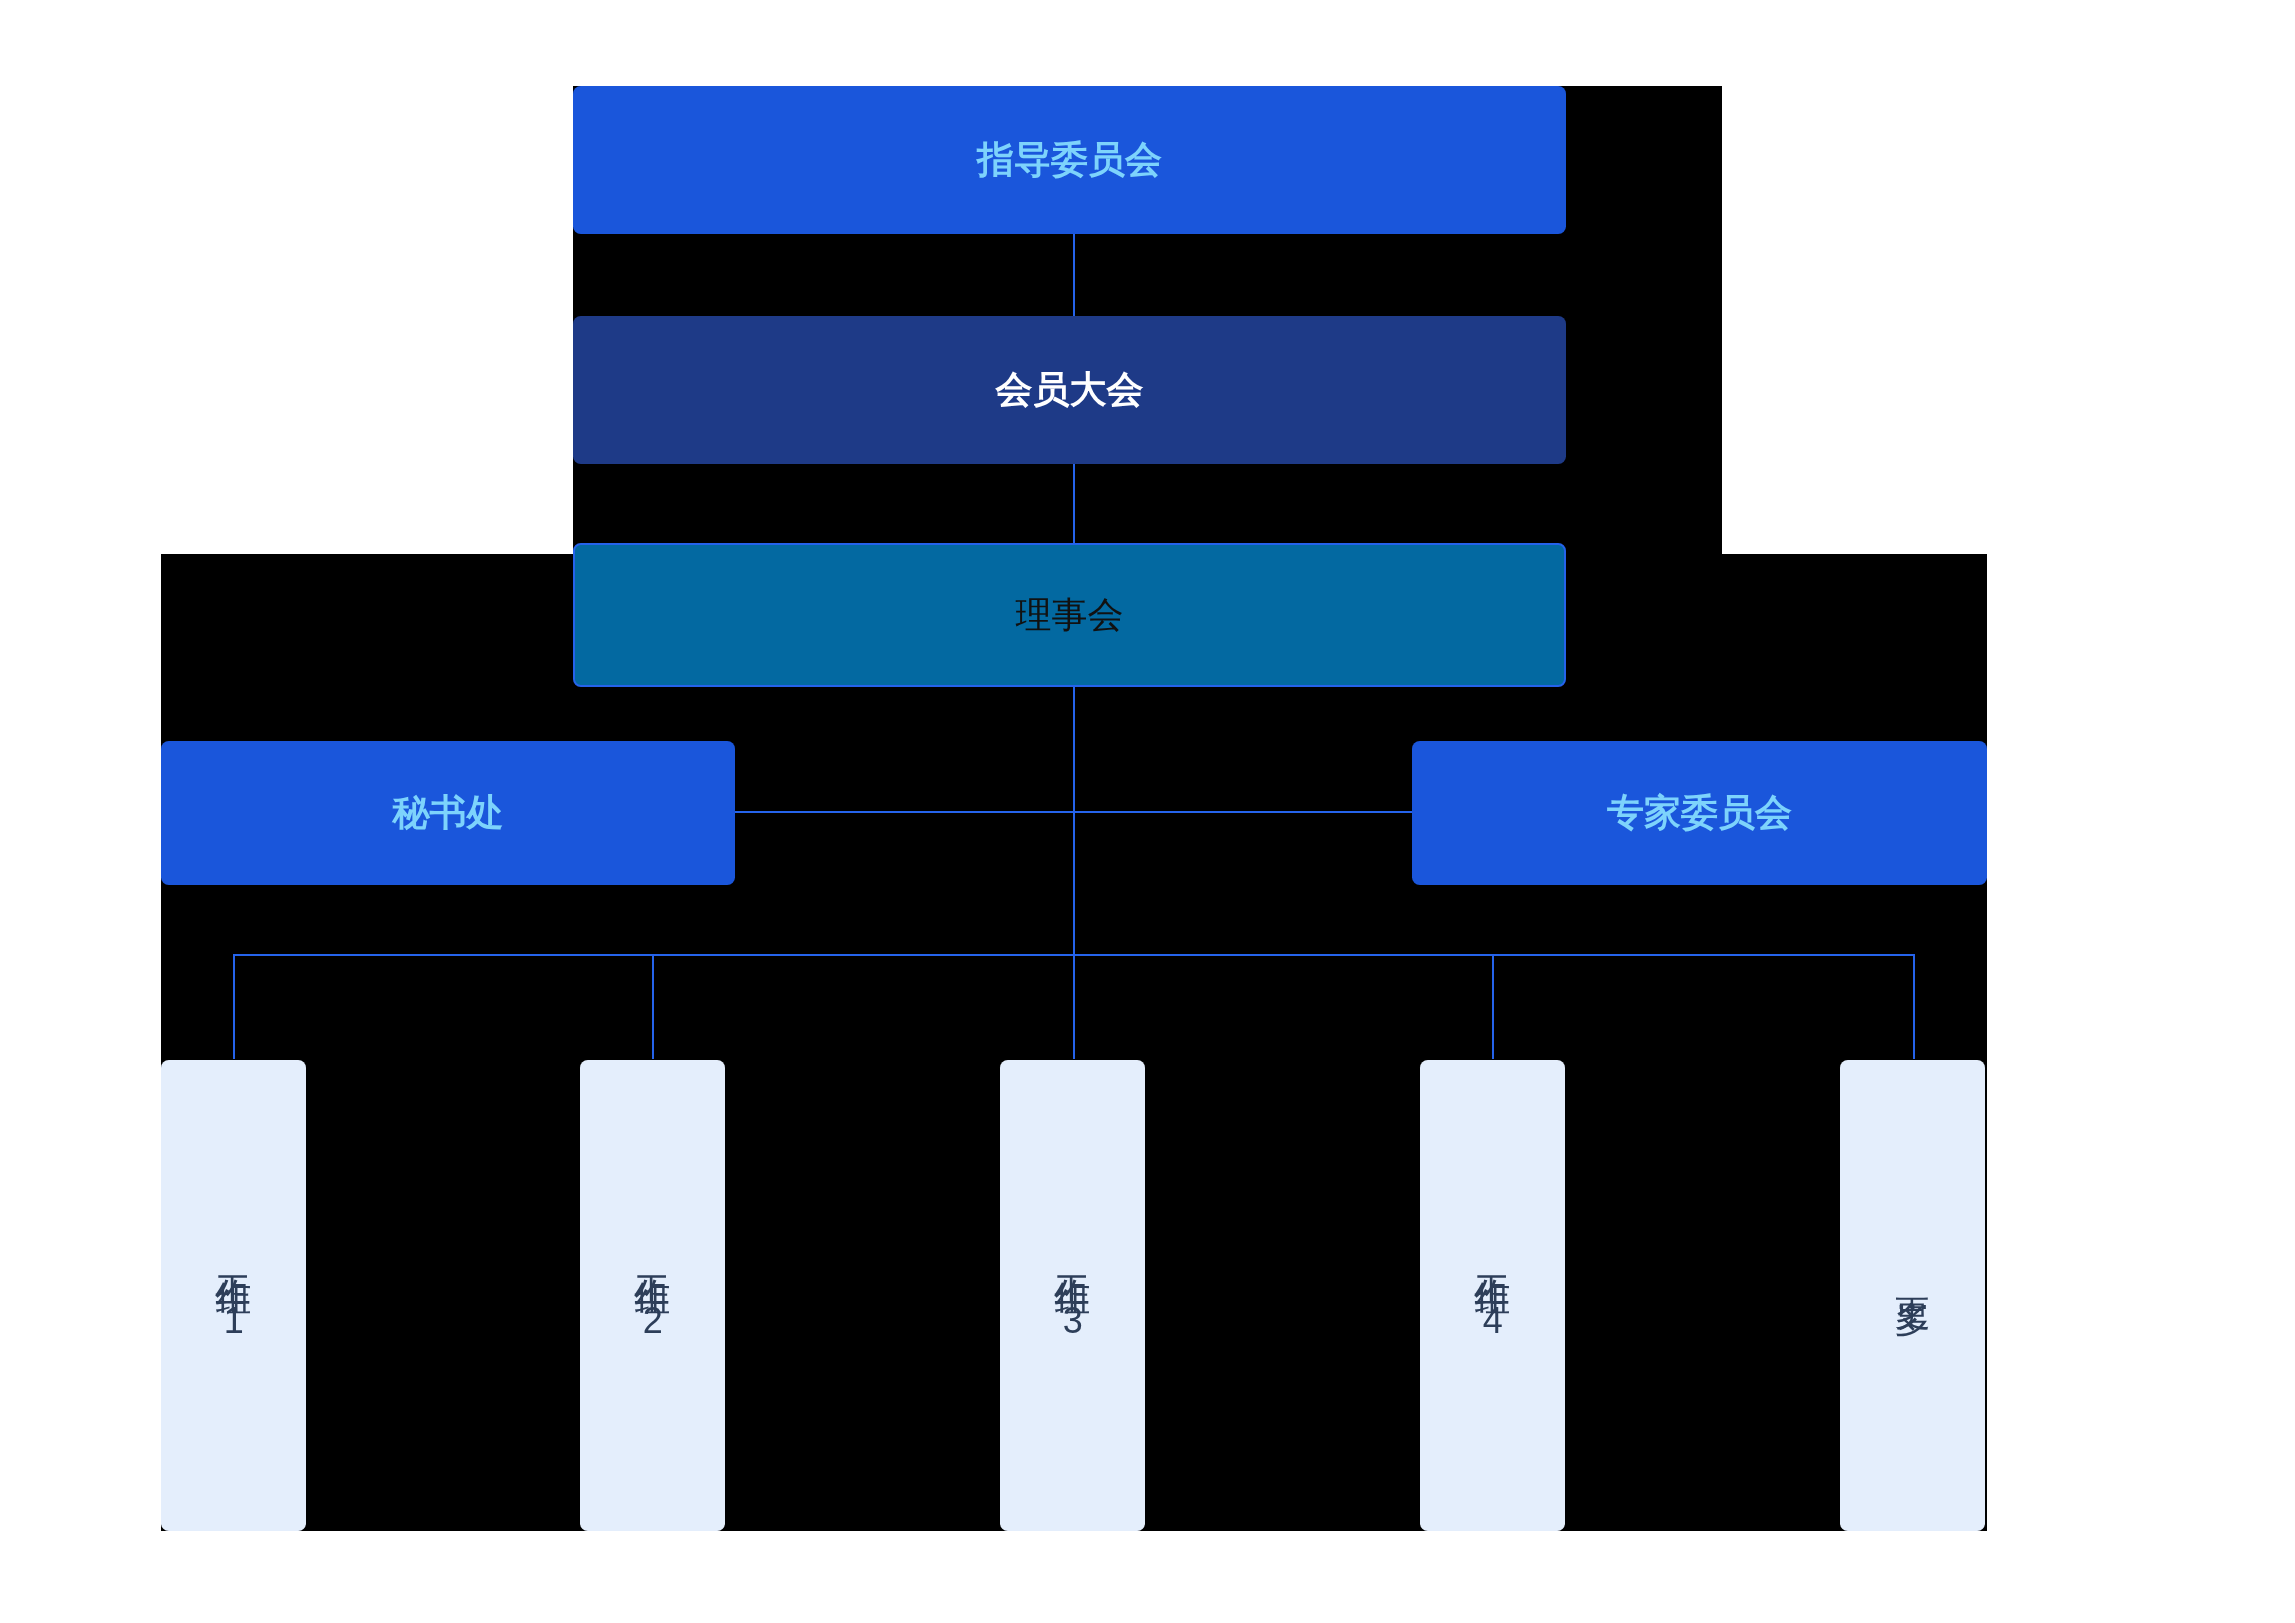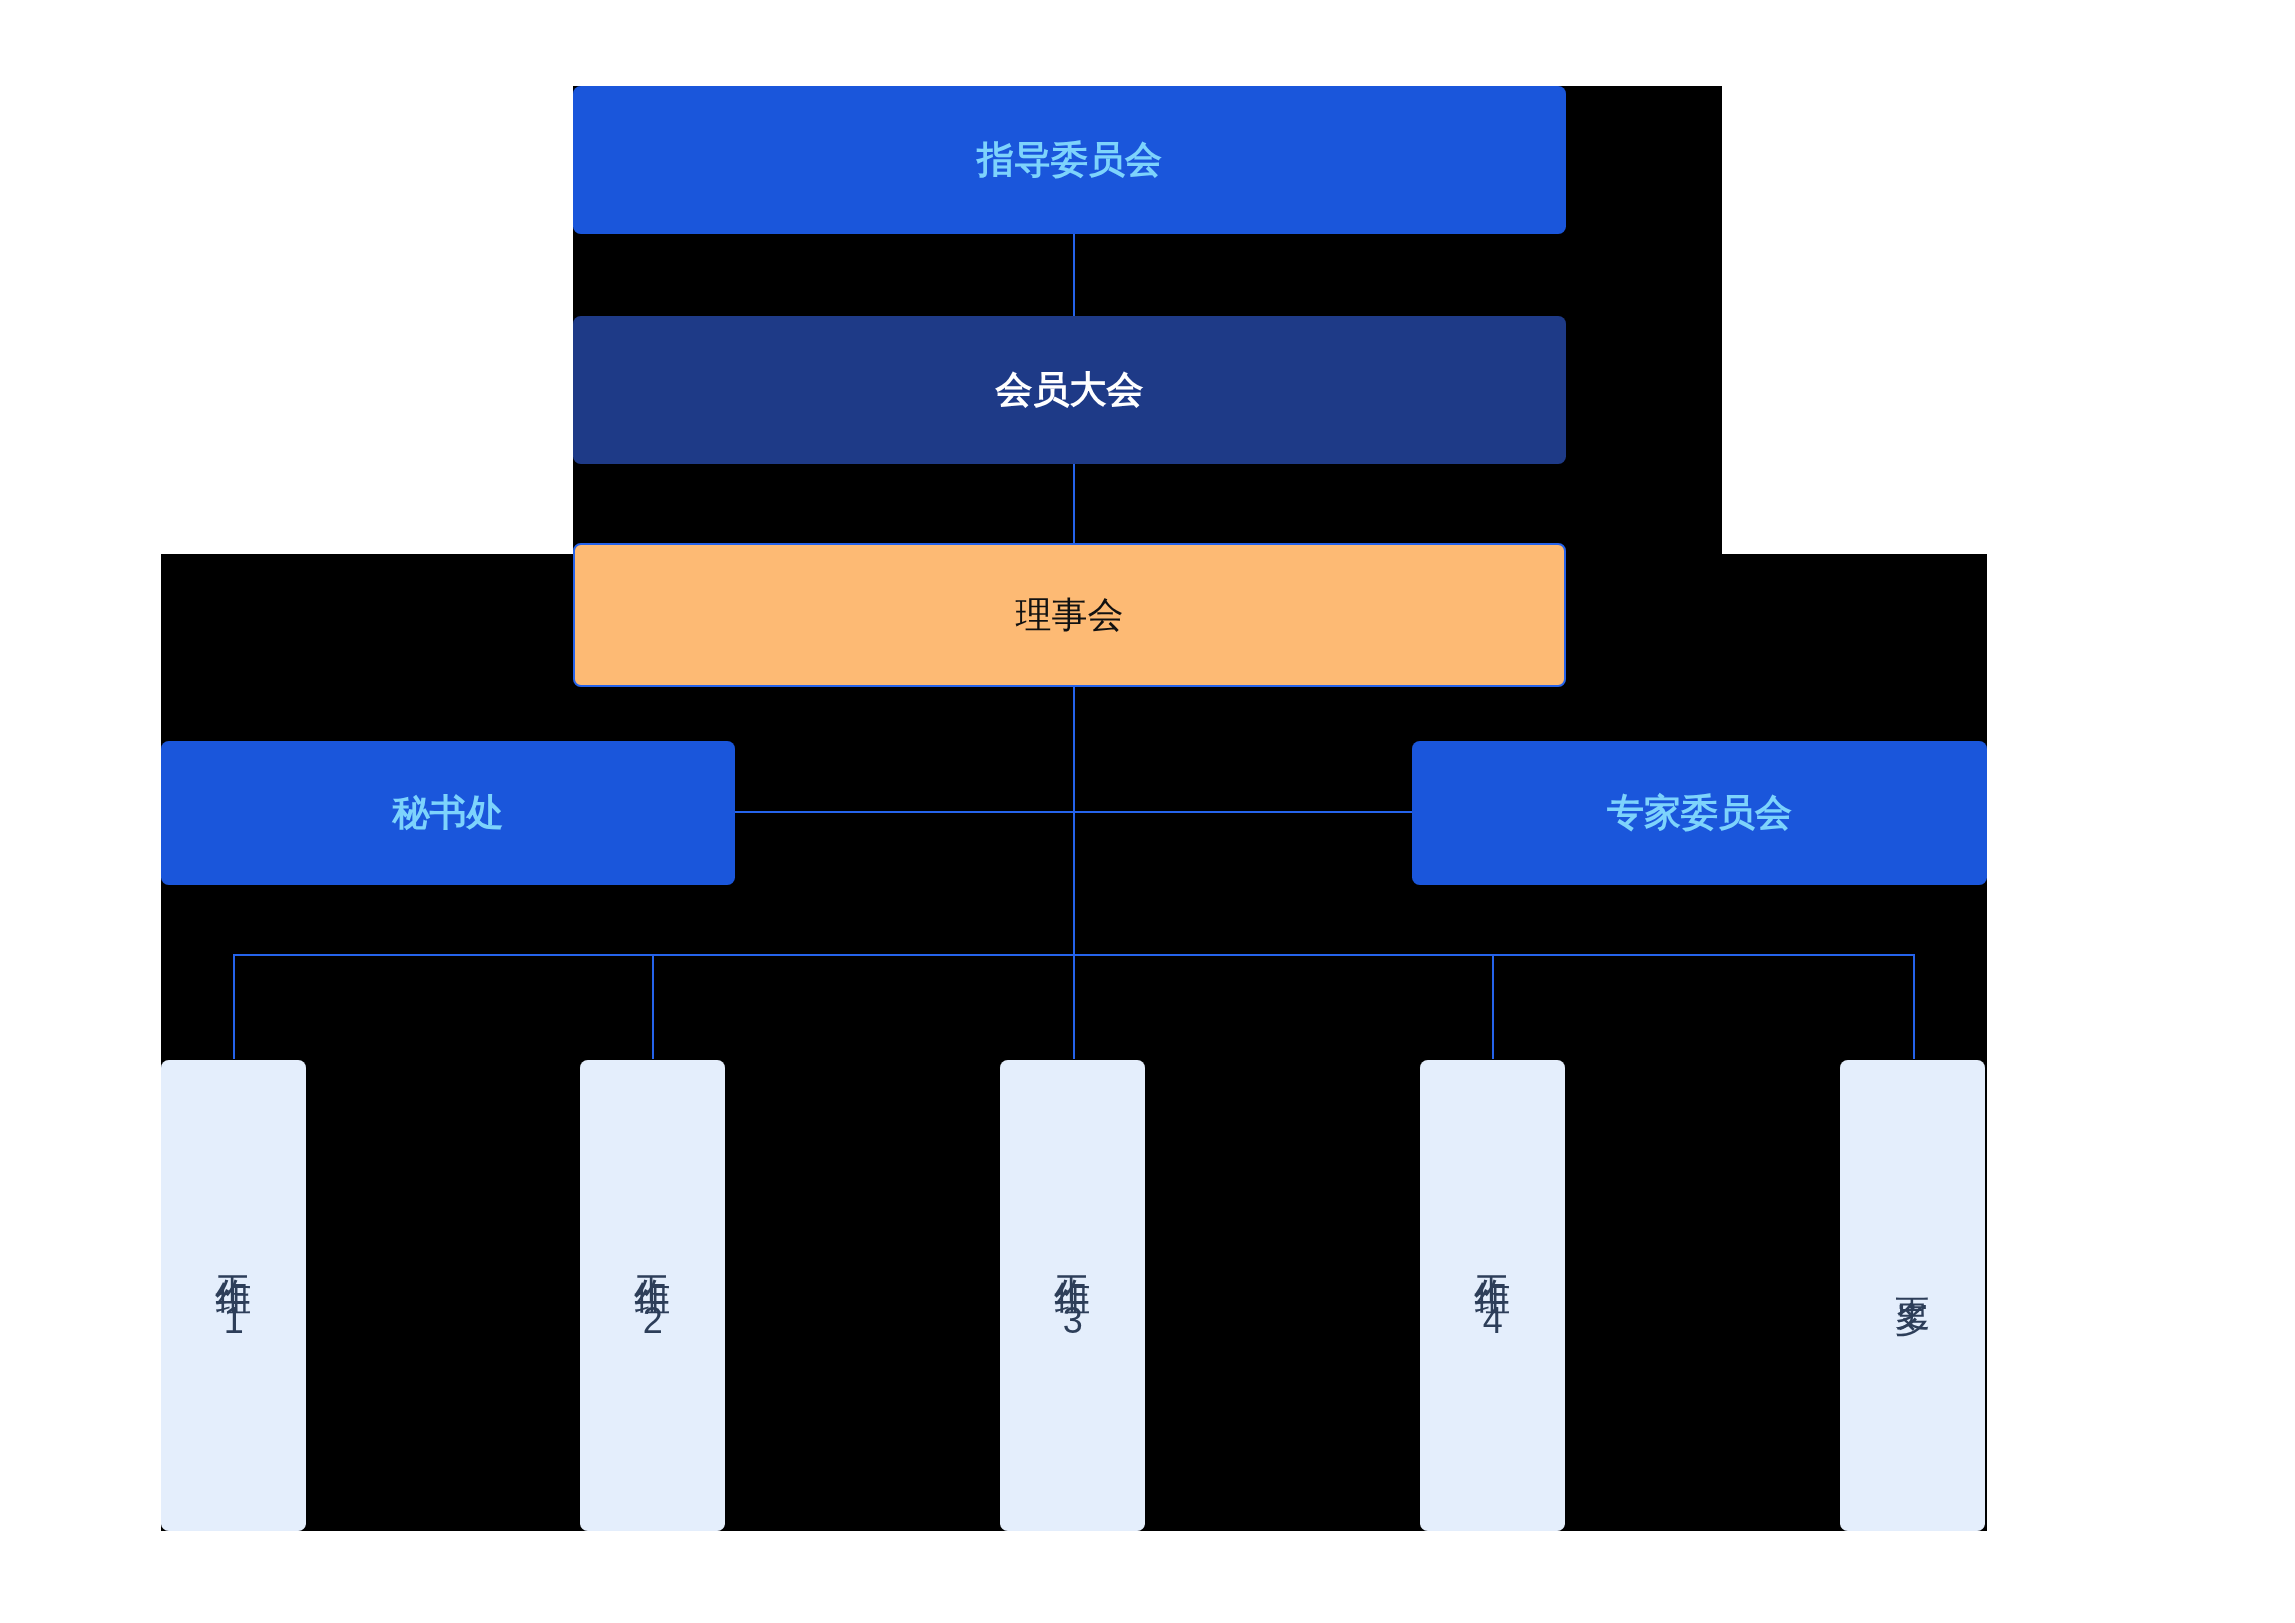--- a/index.html
+++ b/index.html
@@ -71,21 +71,21 @@
     background: #1a56db;
     color: #7dd3fc;
     font-weight: bold;
   }
   .node-navy {
     background: #1e3a87;
     color: #ffffff;
     font-weight: bold;
   }
   .node-outline {
-    background: #fdba74;
+    background: #0369a1;
     color: #111111;
     border: 2.3px solid #2563eb;
     font-weight: normal;
   }
   .node-leaf {
     background: #e4eefc;
     color: #2d3e59;
     font-weight: normal;
   }
 

